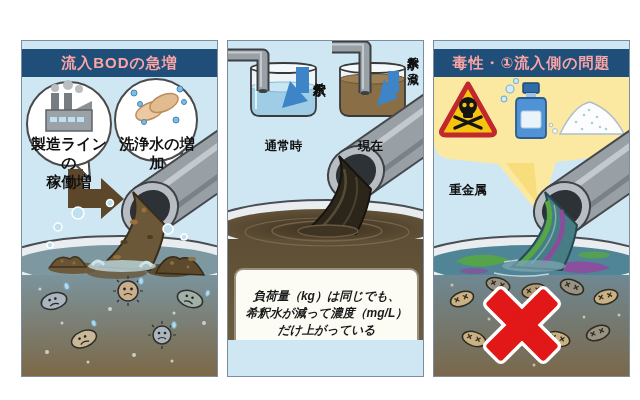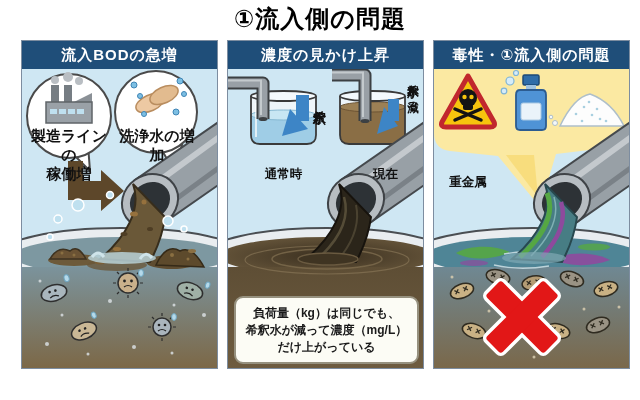--- a/index.html
+++ b/index.html
@@ -2,53 +2,52 @@
 <html><head>
 <meta charset="utf-8">
 <style>
   html,body{margin:0;padding:0;background:#fff;}
   .page{position:relative;width:640px;height:400px;background:#ffffff;overflow:hidden;
         font-family:"Liberation Sans","DejaVu Sans",sans-serif;color:#111;}
   .title{position:absolute;top:3px;left:0;right:0;text-align:center;
          font-size:24px;font-weight:bold;letter-spacing:1px;color:#000;}
   .panels{position:absolute;top:40px;left:21px;display:flex;gap:9px;}
   .panel{width:197px;box-sizing:border-box;border:1px solid #7d8da0;background:#cfe7f3;}
-  .panel-header{height:28px;background:#1f4e79;color:#ffffff;font-weight:bold;font-size:15px;
-                display:flex;align-items:center;justify-content:center;letter-spacing:1px;}
+  .panel-header{height:28px;background:#1f4e79;color:#fca5a5;font-weight:bold;font-size:15px;
+                display:flex;align-items:center;justify-content:center;letter-spacing:1px;margin-top:8px;}
   .panel-body{position:relative;height:299px;overflow:hidden;}
   .panel-body > svg{position:absolute;left:0;top:0;}
   .lbl{position:absolute;font-weight:bold;color:#111;text-align:center;}
   .pre{white-space:pre-line;}
   .bubble-txt{font-size:15px;line-height:1.25;}
   .icon-lbl{font-size:12.5px;line-height:1.18;margin-top:45px;}
   .beaker-lbl{font-size:12.5px;margin-top:13px;}
   .v-label{position:absolute;font-weight:bold;writing-mode:vertical-rl;text-orientation:upright;
            letter-spacing:1px;color:#111;}
   .note-box{position:absolute;left:6px;top:227px;width:185px;box-sizing:border-box;
             background:#fcfcf5;border:2px solid #96917f;border-radius:9px;
-            padding:7px 2px;font-size:12px;font-weight:bold;line-height:1.4;
-            text-align:center;color:#1a1a1a;}
+            padding:18px 2px;font-size:12px;font-weight:bold;line-height:1.4;
+            text-align:center;color:#1a1a1a;font-style:italic;}
 </style>
 </head>
 <body>
 
 <svg width="0" height="0" style="position:absolute" aria-hidden="true">
   <defs>
     <g id="pipe-shape">
       <polygon points="195,54 225,96 143,153 113,111" fill="#98a0a6" stroke="#45494d" stroke-width="2"></polygon>
       <line x1="200" y1="66" x2="126" y2="120" stroke="#c9ced2" stroke-width="6" stroke-linecap="round" opacity="0.9"></line>
       <line x1="213" y1="87" x2="139" y2="141" stroke="#6e757b" stroke-width="5" stroke-linecap="round" opacity="0.7"></line>
       <ellipse cx="128" cy="132" rx="26" ry="29" fill="#b7bdc2" stroke="#3f4347" stroke-width="2" transform="rotate(55 128 132)"></ellipse>
       <ellipse cx="128" cy="132" rx="18" ry="21" fill="#2d3236" transform="rotate(55 128 132)"></ellipse>
     </g>
   </defs>
 </svg>
 
 <div class="page">
-  <div class="title">①流入側の問題</div>
 
   <div class="panels">
 
     <div class="panel">
       <div class="panel-header">流入BODの急増</div>
       <div class="panel-body">
         <svg width="197" height="299" viewBox="0 0 197 299">
           <defs>
             <linearGradient id="uw1" x1="0" y1="0" x2="0" y2="1">
               <stop offset="0" stop-color="#7b939c"></stop>
@@ -182,21 +181,20 @@
             </g>
           </g>
         </svg>
         <div class="lbl bubble-txt pre" style="left:4px;top:58px;width:86px;">製造ラインの
 稼働増</div>
         <div class="lbl bubble-txt" style="left:92px;top:58px;width:86px;">洗浄水の増加</div>
       </div>
     </div>
 
     <div class="panel">
-      <div class="panel-header">濃度の見かけ上昇</div>
       <div class="panel-body">
         <svg width="197" height="299" viewBox="0 0 197 299">
           <defs>
             <radialGradient id="pool2" cx="0.5" cy="0.5" r="0.65">
               <stop offset="0" stop-color="#3a2f1f"></stop>
                 <stop offset="1" stop-color="#6f5d40"></stop>
             </radialGradient>
             <linearGradient id="uw2" x1="0" y1="0" x2="0" y2="1">
               <stop offset="0" stop-color="#5e4e35"></stop>
                 <stop offset="1" stop-color="#6e5c40"></stop>
@@ -253,21 +251,21 @@
           <g>
             <path d="M111,115 C120,140 104,168 78,190 L128,193 C139,172 142,156 143,148 Z" fill="#2b251a" stroke="#17130d" stroke-width="2"></path>
             <path d="M116,128 C122,148 112,168 94,186" stroke="#5a513b" stroke-width="2.5" fill="none" opacity="0.9"></path>
             <path d="M128,136 C132,154 126,170 114,186" stroke="#4a4230" stroke-width="2" fill="none"></path>
             <ellipse cx="100" cy="190" rx="30" ry="6" fill="#3f3422" stroke="#6a5a40" stroke-width="1.5"></ellipse>
           </g>
         </svg>
         <div class="v-label" style="left:82px;top:30px;font-size:13px;">希釈水</div>
         <div class="v-label" style="left:177px;top:6px;font-size:11.5px;">希釈水が減る</div>
         <div class="lbl beaker-lbl" style="left:23px;top:84px;width:65px;">通常時</div>
-        <div class="lbl beaker-lbl" style="left:127px;top:84px;width:61px;">現在</div>
+        <div class="lbl beaker-lbl" style="left:112px;top:84px;width:61px;">現在</div>
         <div class="note-box pre">負荷量（kg）は同じでも、
 希釈水が減って濃度（mg/L）
 だけ上がっている</div>
       </div>
     </div>
 
     <div class="panel">
       <div class="panel-header">毒性・①流入側の問題</div>
       <div class="panel-body">
         <svg width="197" height="299" viewBox="0 0 197 299">

